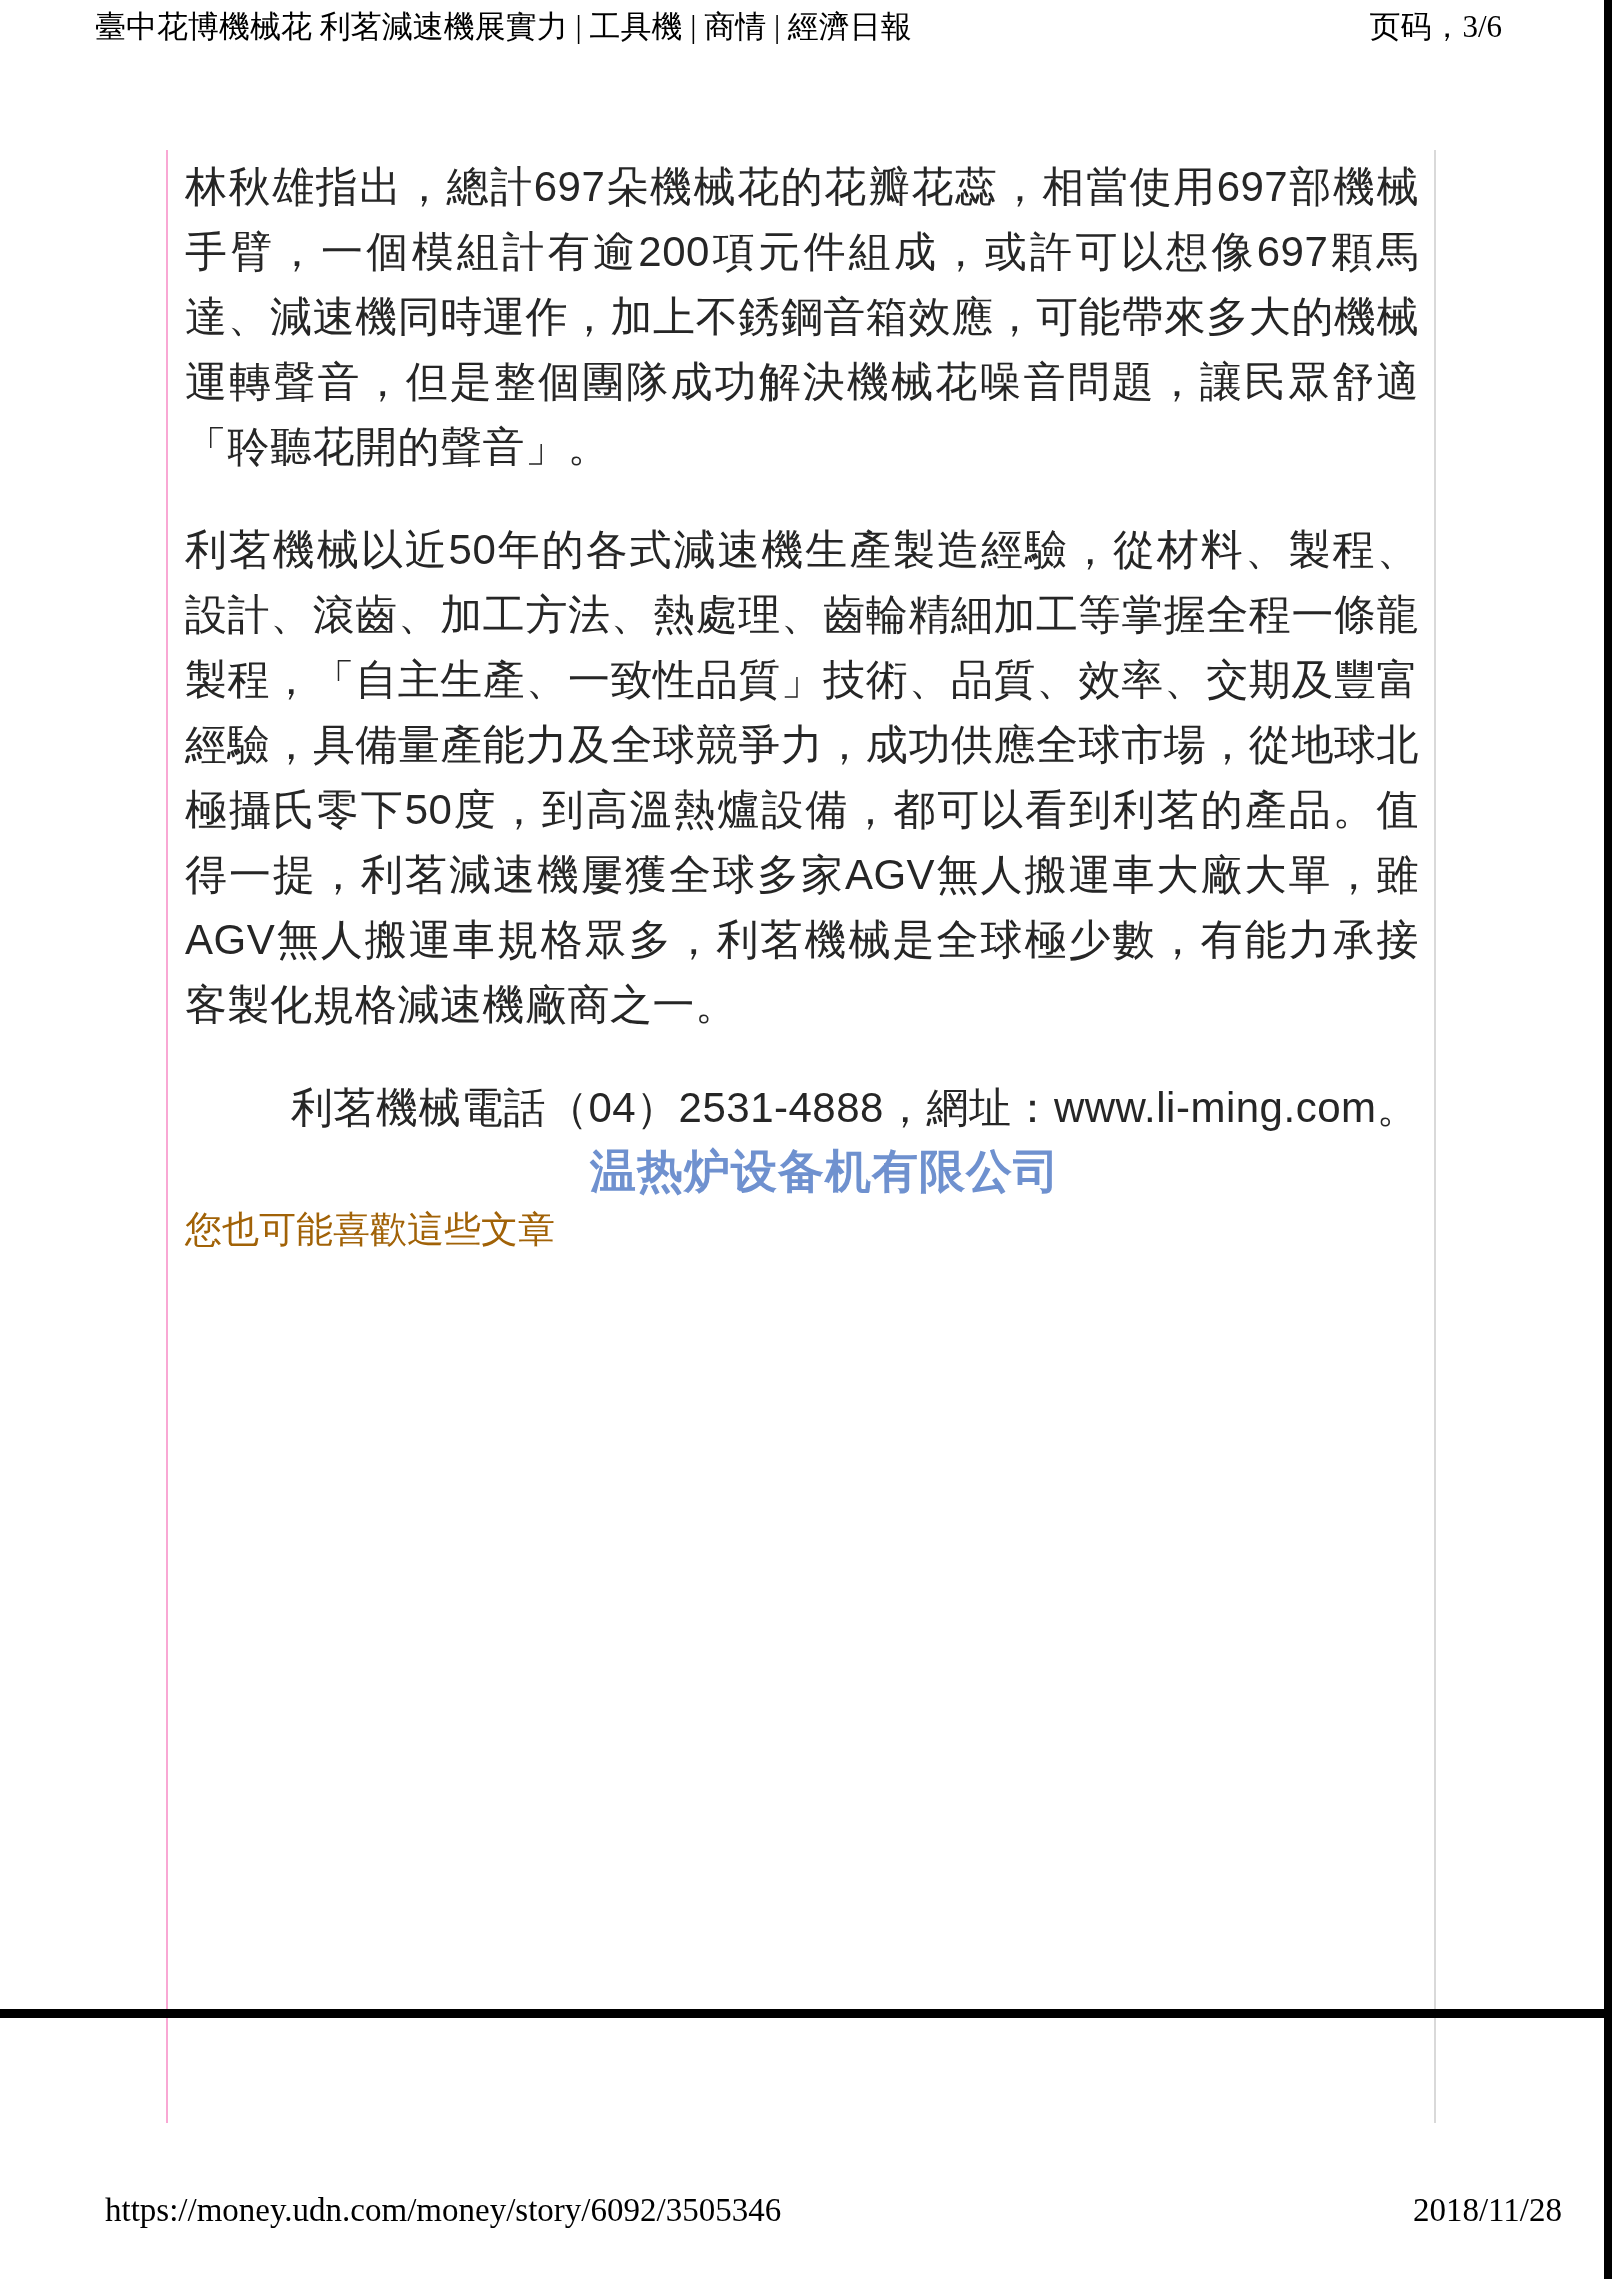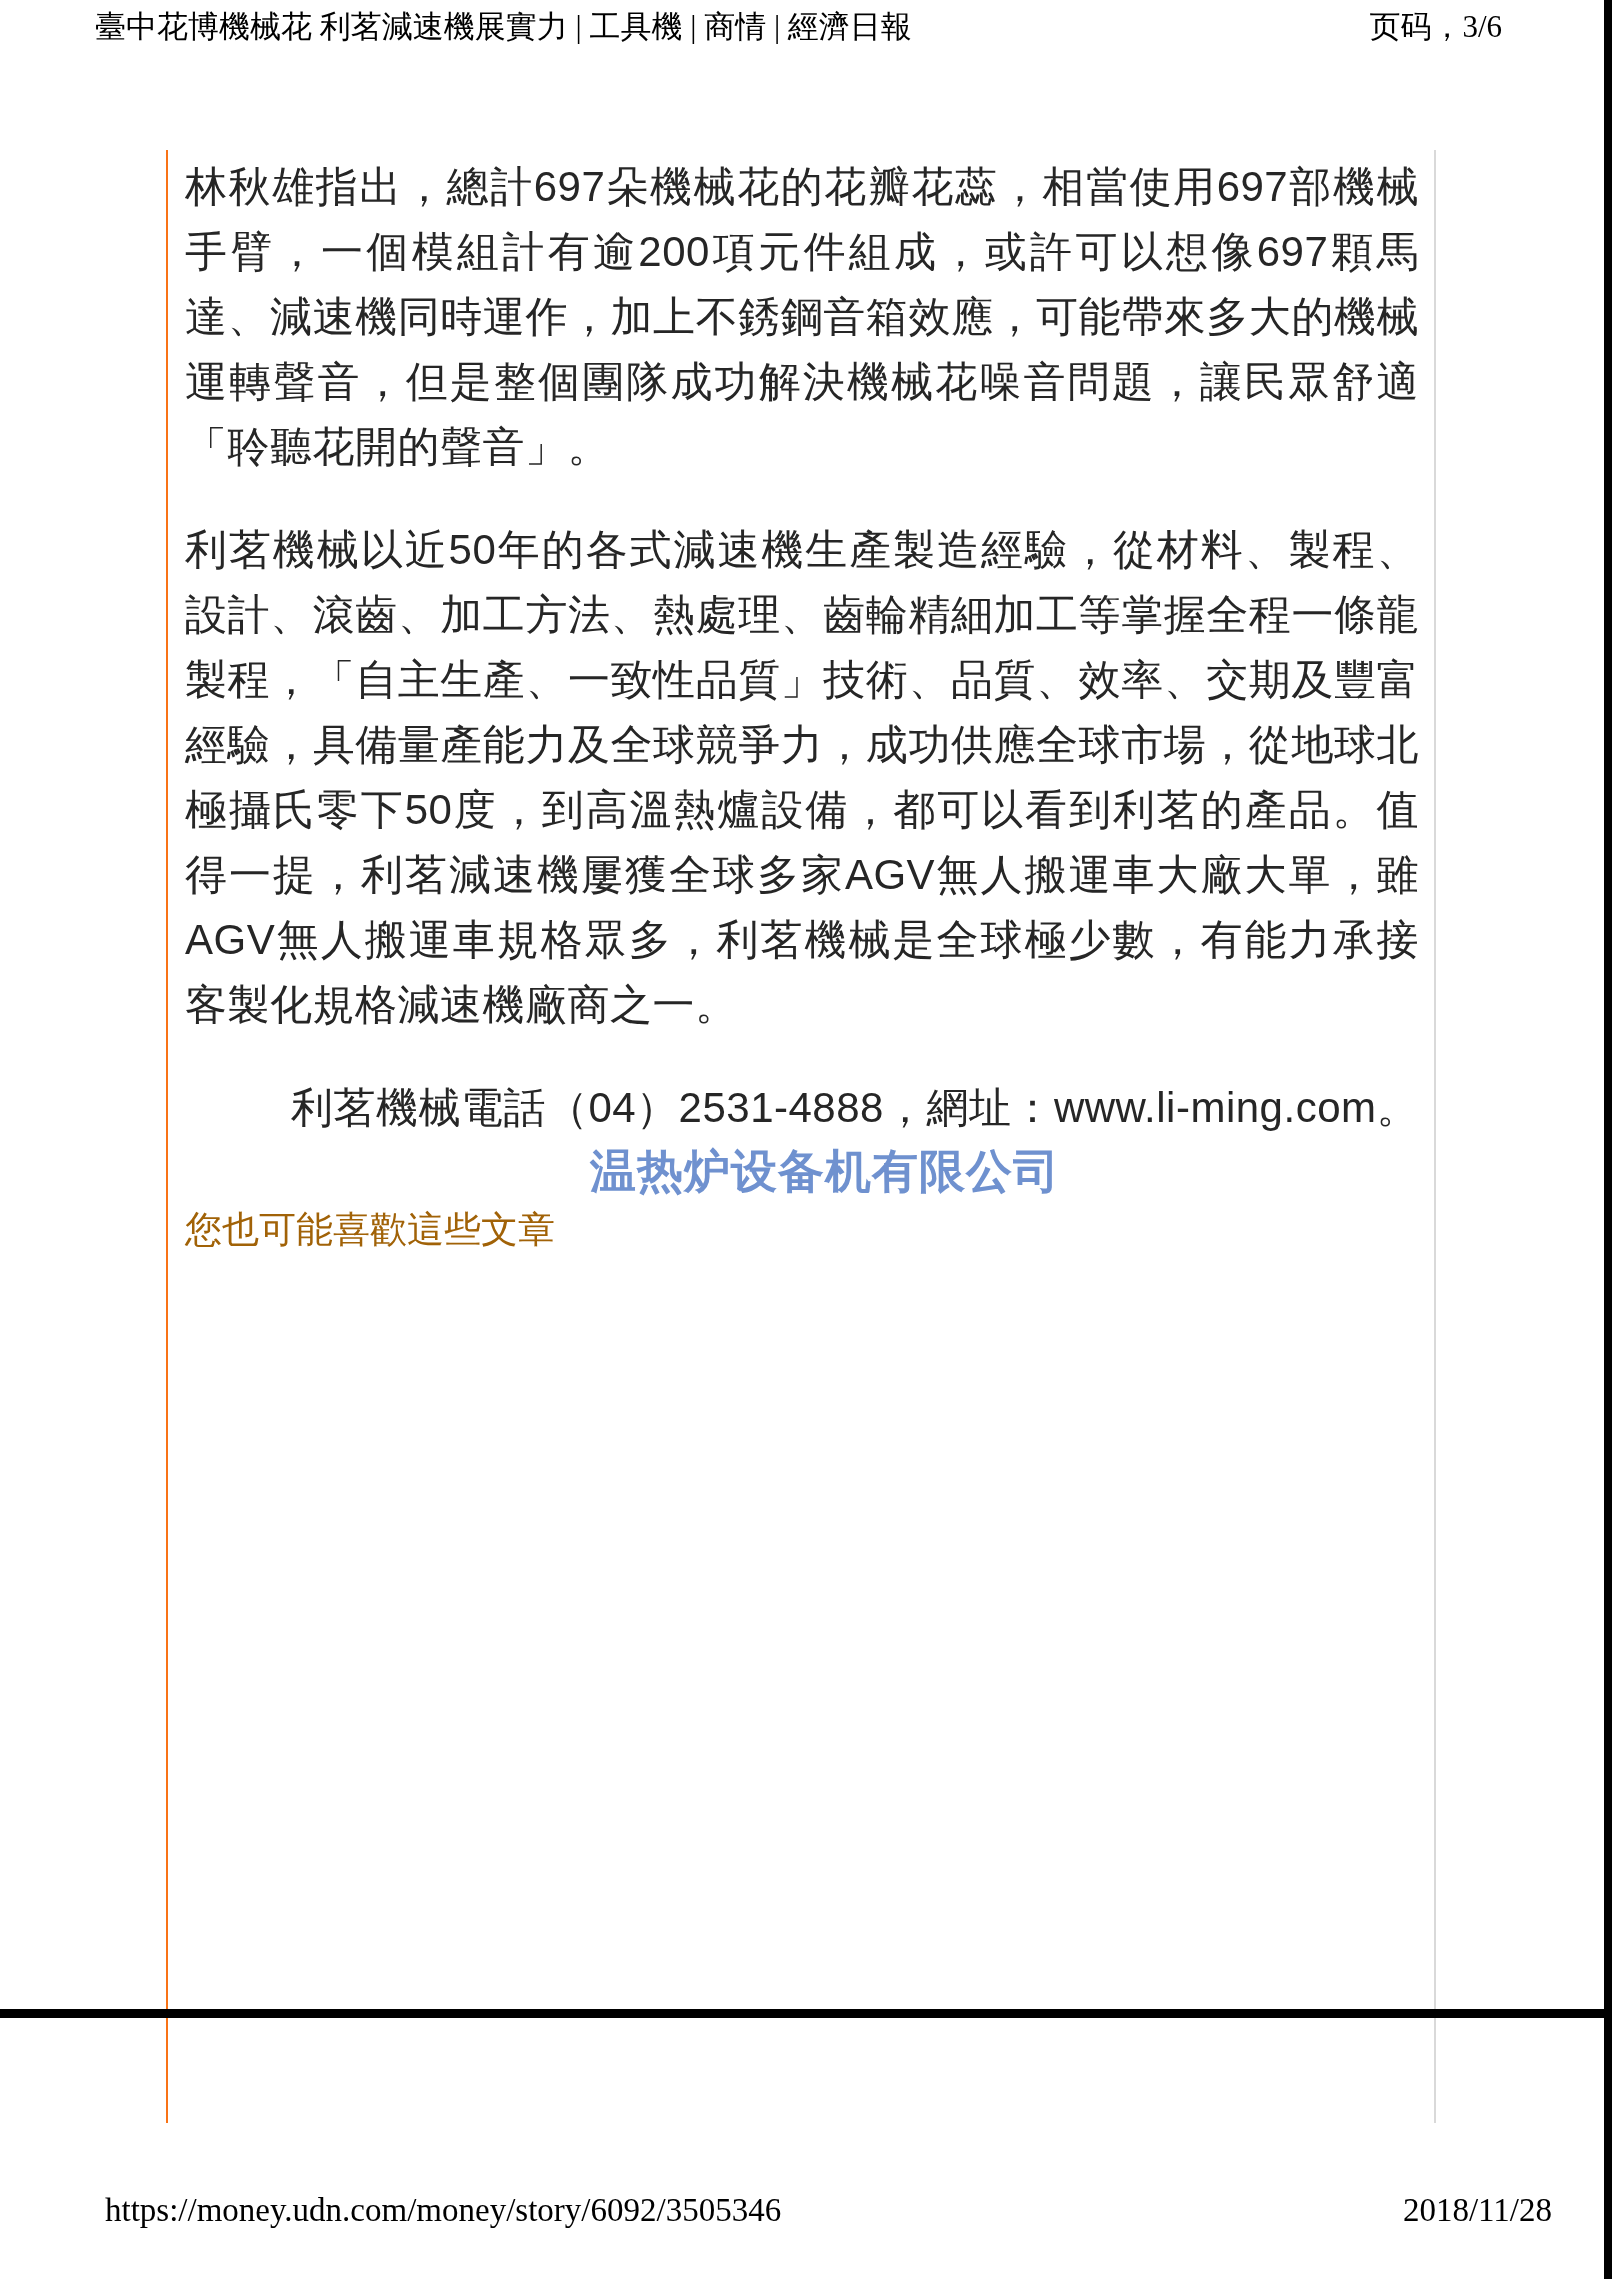--- a/index.html
+++ b/index.html
@@ -31,21 +31,21 @@
     color: #000000;
     white-space: nowrap;
   }
   
   .content-box {
     position: absolute;
     left: 166px;
     top: 150px;
     width: 1270px;
     height: 1973px;
-    border-left: 2px solid #f97316;
+    border-left: 2px solid #f9a8d4;
     border-right: 2px solid #d9d9d9;
     box-sizing: border-box;
     padding: 4px 15px 0 17px;
   }
   .content-box p {
     margin: 0 0 38px 0;
     font-size: 42px;
     line-height: 65px;
     color: #262626;
     text-align: justify;
@@ -76,21 +76,21 @@
     color: rgba(91, 130, 200, 0.88);
     white-space: nowrap;
     pointer-events: none;
     z-index: 5;
     text-align: right;
   }
   
   .print-footer {
     position: absolute;
     left: 105px;
-    right: 60px;
+    right: 50px;
     top: 2192px;
     display: flex;
     justify-content: space-between;
     align-items: flex-end;
     font-family: "Liberation Serif", "DejaVu Serif", serif;
     font-size: 33px;
     color: #000000;
     white-space: nowrap;
   }
   

